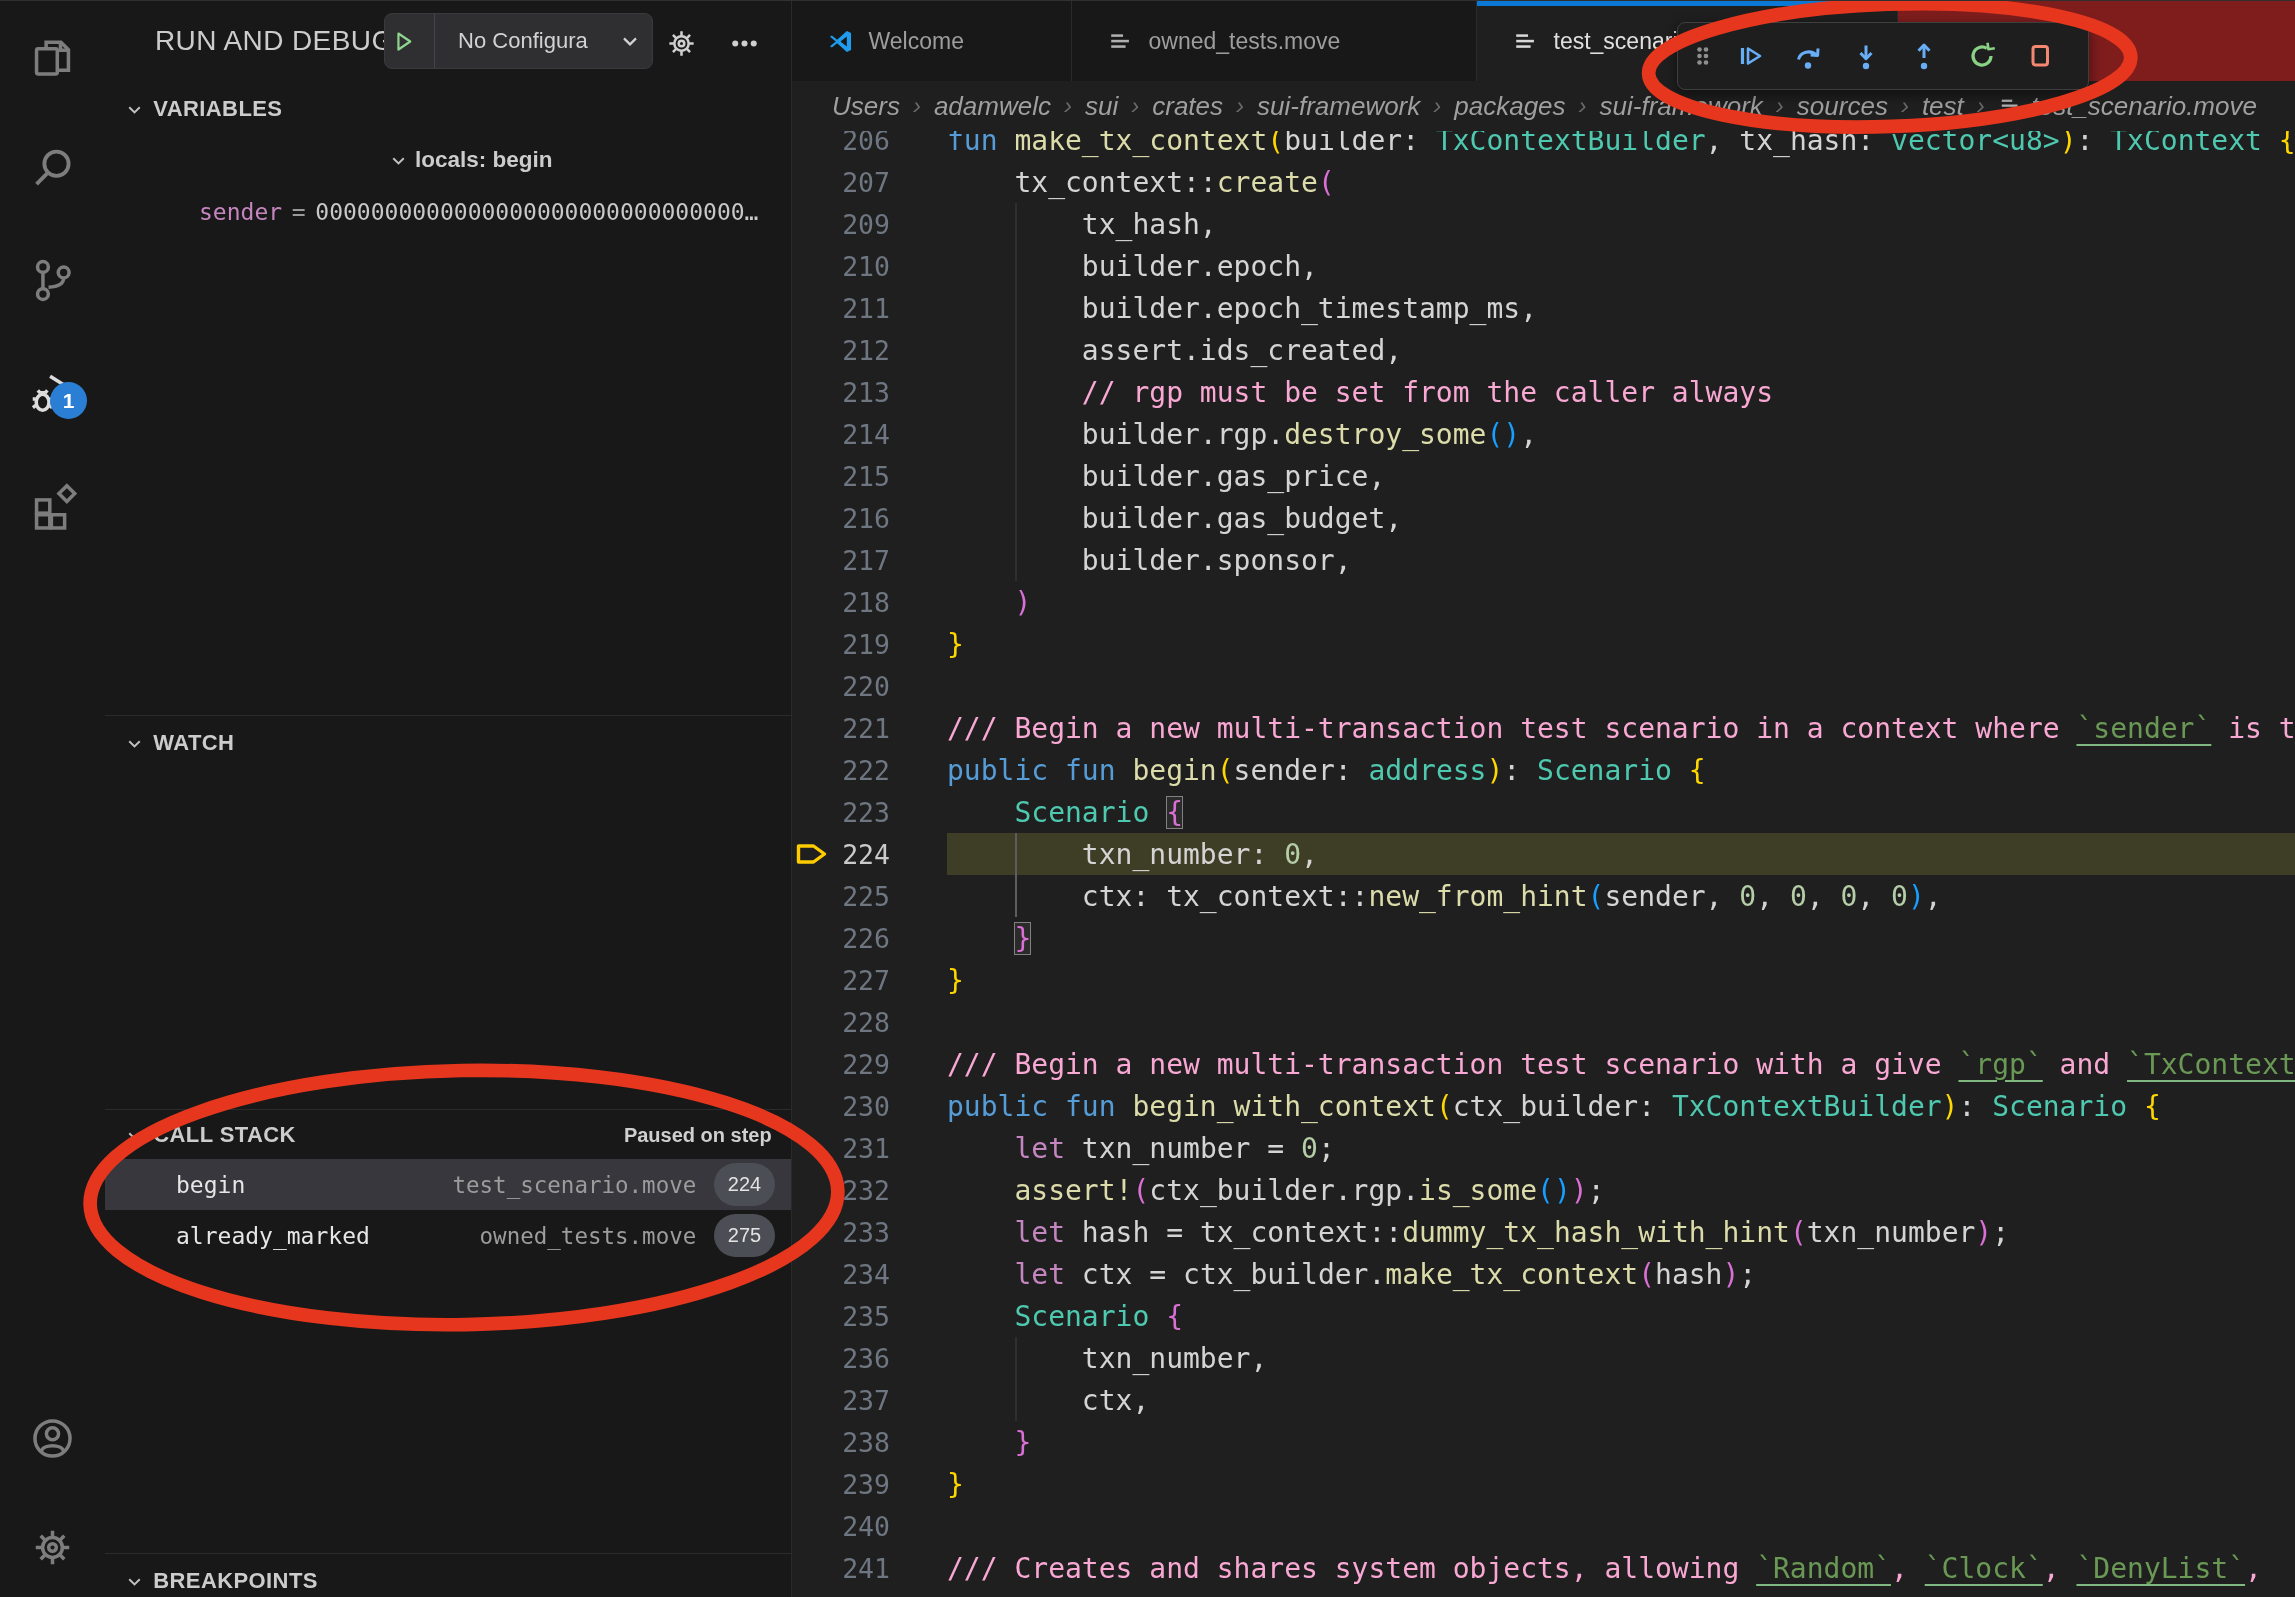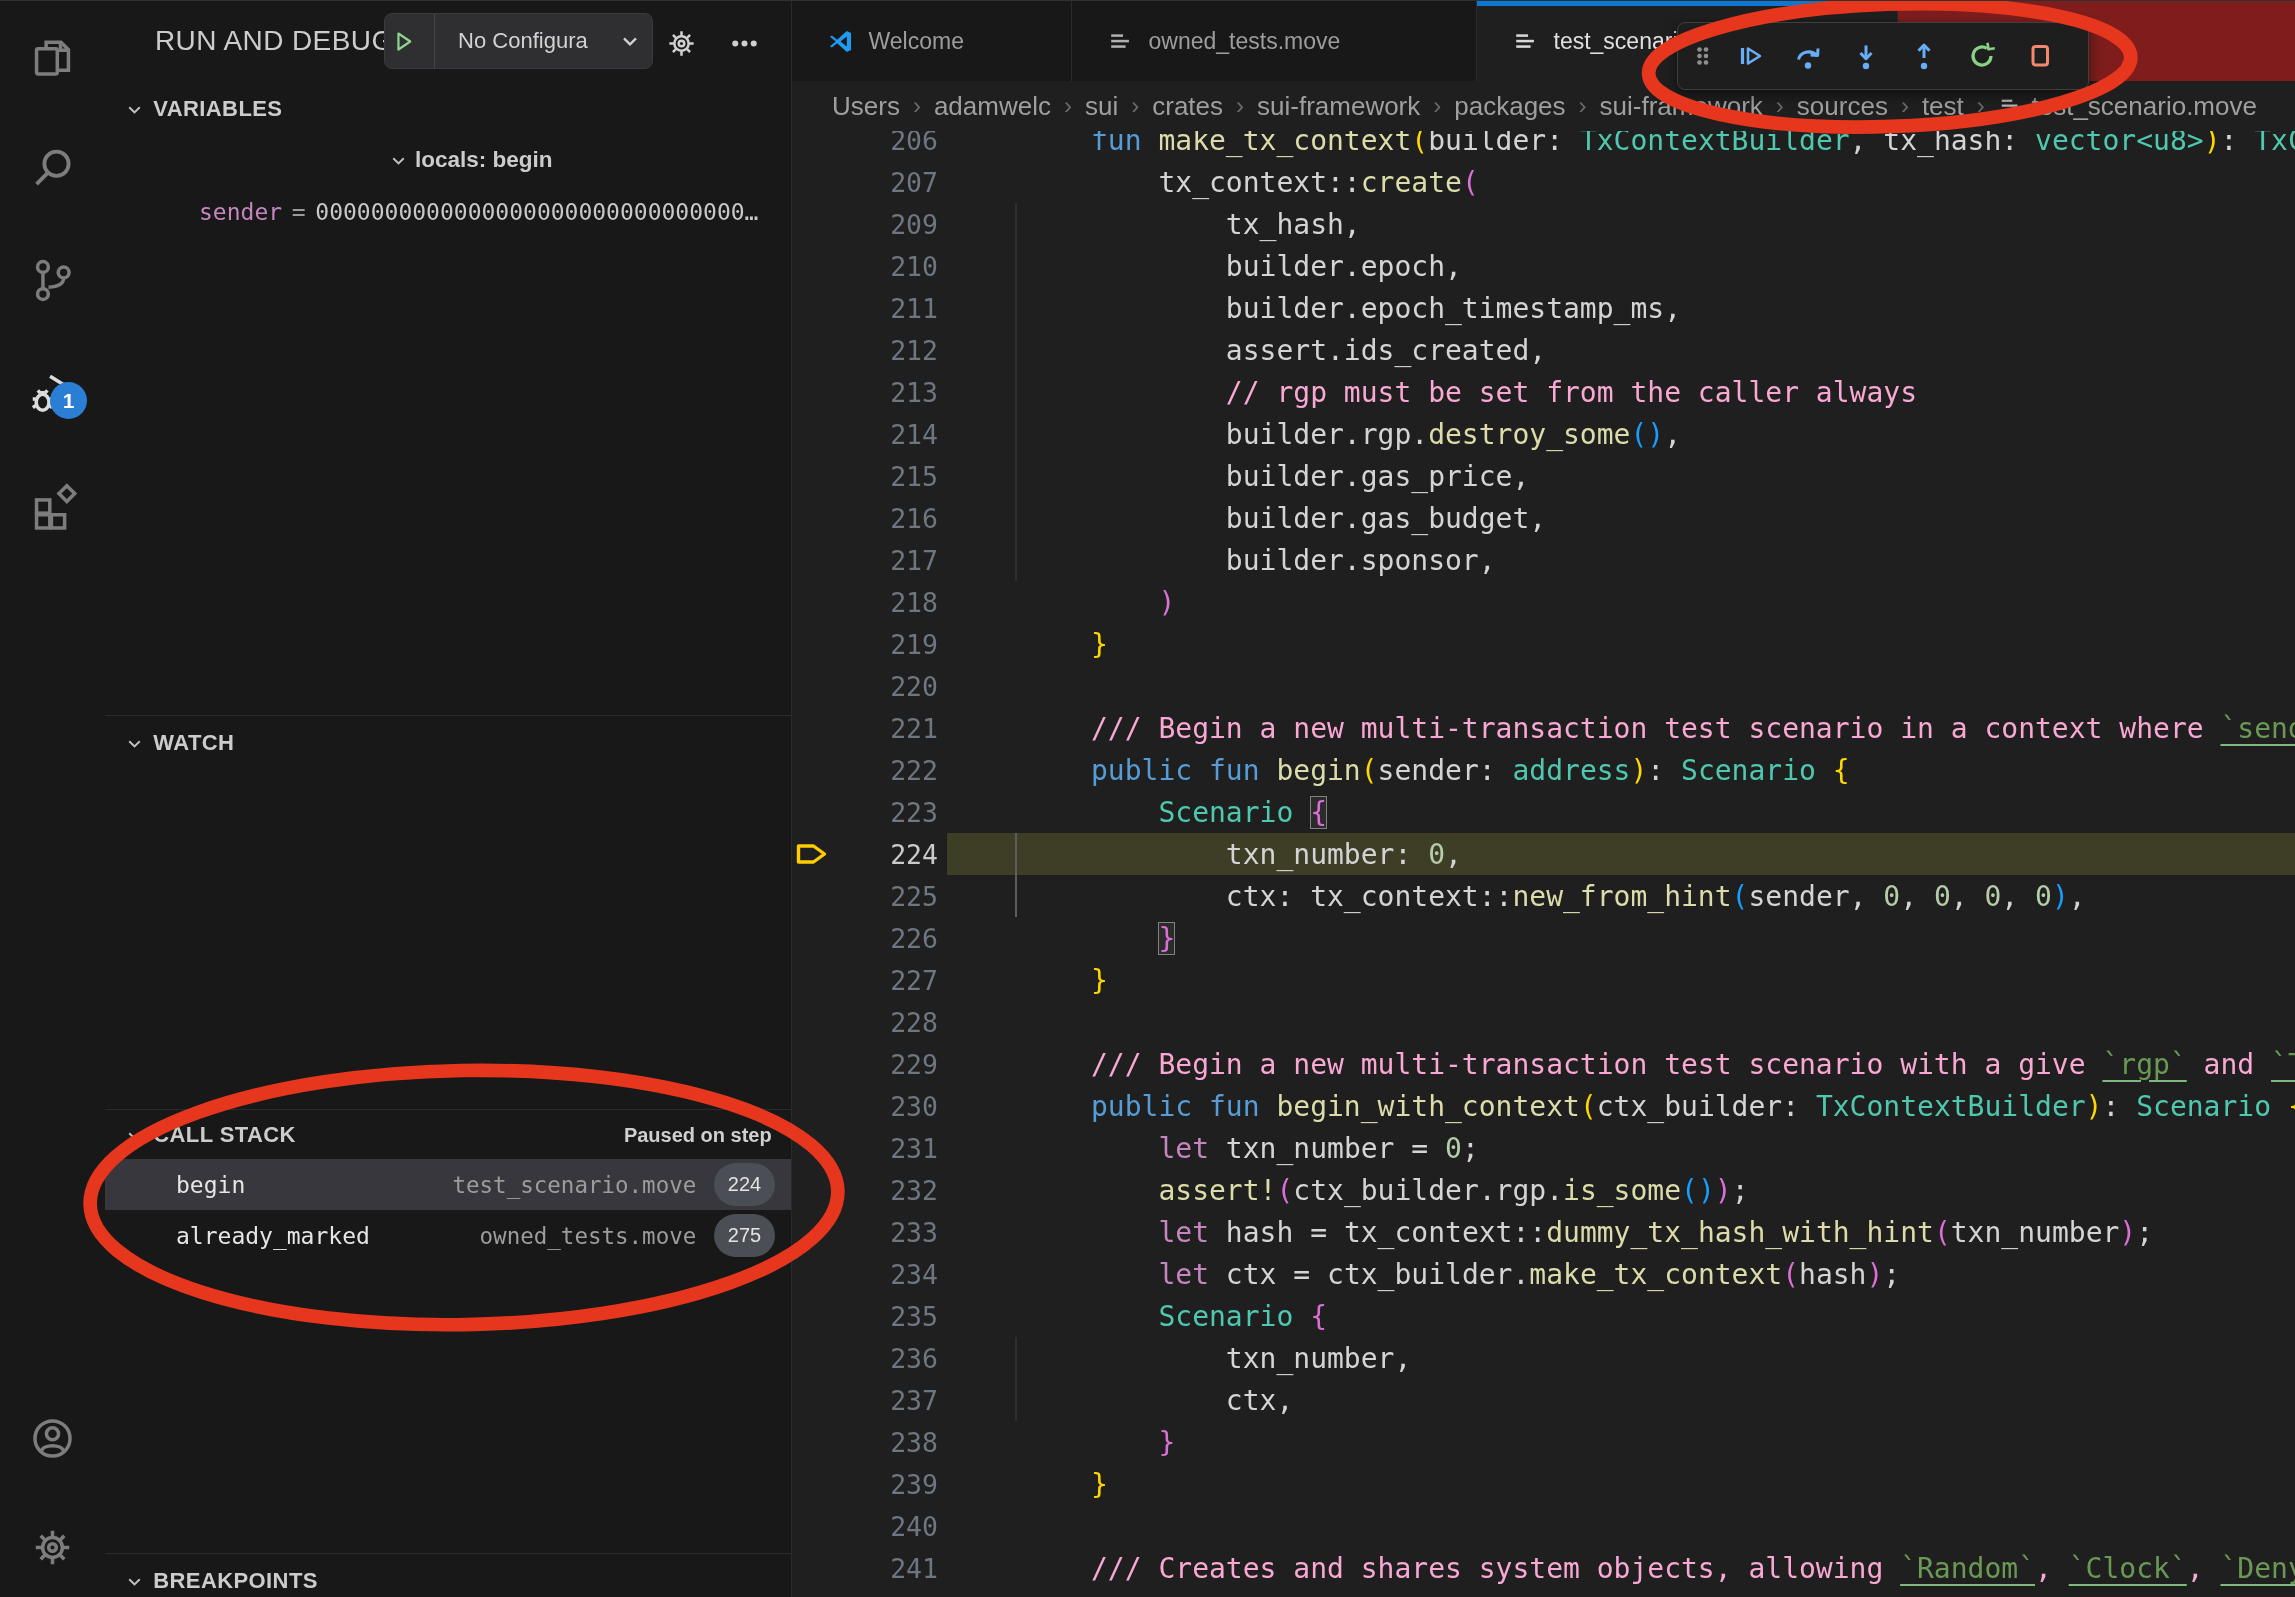--- a/index.html
+++ b/index.html
@@ -55,27 +55,27 @@
   #tabstrip{position:absolute;left:0;top:0;width:100%;height:80px;background:#7f1d1d;display:flex;}
   .tab{height:80px;display:flex;align-items:center;padding:0 35px;box-sizing:border-box;
        border-right:0.8px solid #2b2b2b;color:#9d9d9d;font-size:23px;background:#181818;position:relative;cursor:pointer;white-space:nowrap;overflow:hidden;}
   .tab .ticon{margin-right:14.5px;display:flex;flex:none;}
   .tab.active{background:#1f1f1f;color:#e0e0e0;}
   .tab.active .topbar{position:absolute;left:0;top:0;width:100%;height:4.8px;background:#0a78d4;}
   .tab:nth-child(1){width:280px;}
   .tab:nth-child(2){width:405px;}
   .tab:nth-child(3){width:421px;}
   #breadcrumb{position:absolute;left:0;top:80px;width:100%;height:50px;background:#1f1f1f;z-index:5;
-      display:flex;align-items:center;padding-left:40px;box-sizing:border-box;font-size:26px;color:#9f9f9f;white-space:nowrap;overflow:hidden;}
+      display:flex;align-items:center;padding-left:40px;box-sizing:border-box;font-size:26px;color:#9f9f9f;white-space:nowrap;overflow:hidden;font-style:italic;}
   .bc-sep{color:#6b6b6b;margin:0 13px;font-size:24px;}
   .bc-file-icon{display:flex;margin-right:9.7px;color:#b5b5b5;}
   
   #code{position:absolute;left:0;top:118px;width:100%;}
   .crow{position:relative;height:42px;display:flex;align-items:center;
-        font-family:"DejaVu Sans Mono",monospace;font-size:28px;white-space:pre;gap:48px;}
+        font-family:"DejaVu Sans Mono",monospace;font-size:28px;white-space:pre;}
   .g-arrow{width:40px;flex:none;display:flex;justify-content:center;z-index:2;}
   .g-arrow svg{width:35px;height:24px;color:#ffcc00;}
   .lnum{width:58px;flex:none;text-align:right;color:#6e7681;font-size:26.5px;z-index:2;}
   .gut-gap{width:57px;flex:none;}
   .crow.cur .lnum{color:#cacaca;}
   .linehl{position:absolute;left:155px;right:0;top:0;bottom:0;background:rgba(223,223,80,0.16);z-index:0;}
   .guide{position:absolute;left:223px;top:0;bottom:0;width:1.6px;background:#2f2f2f;z-index:1;}
   .guide.bright{background:#5d5d5d;}
   .codeln{z-index:2;}
   .tk-k{color:#569cd6;} .tk-c{color:#c586c0;} .tk-f{color:#dcdcaa;} .tk-y{color:#4ec9b0;}

